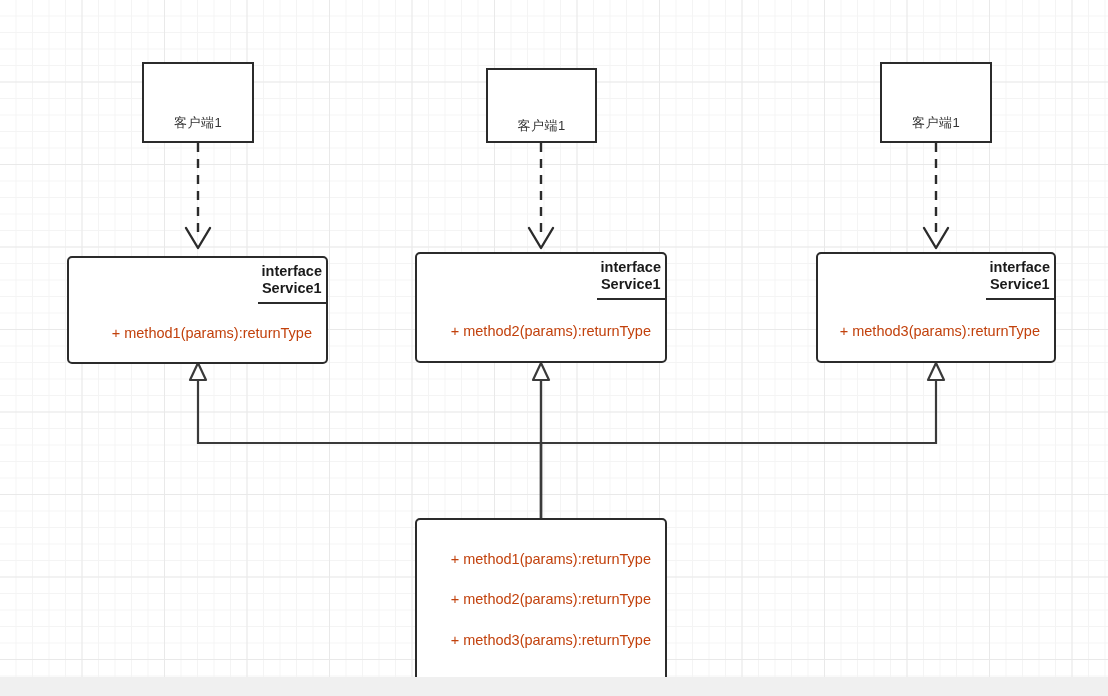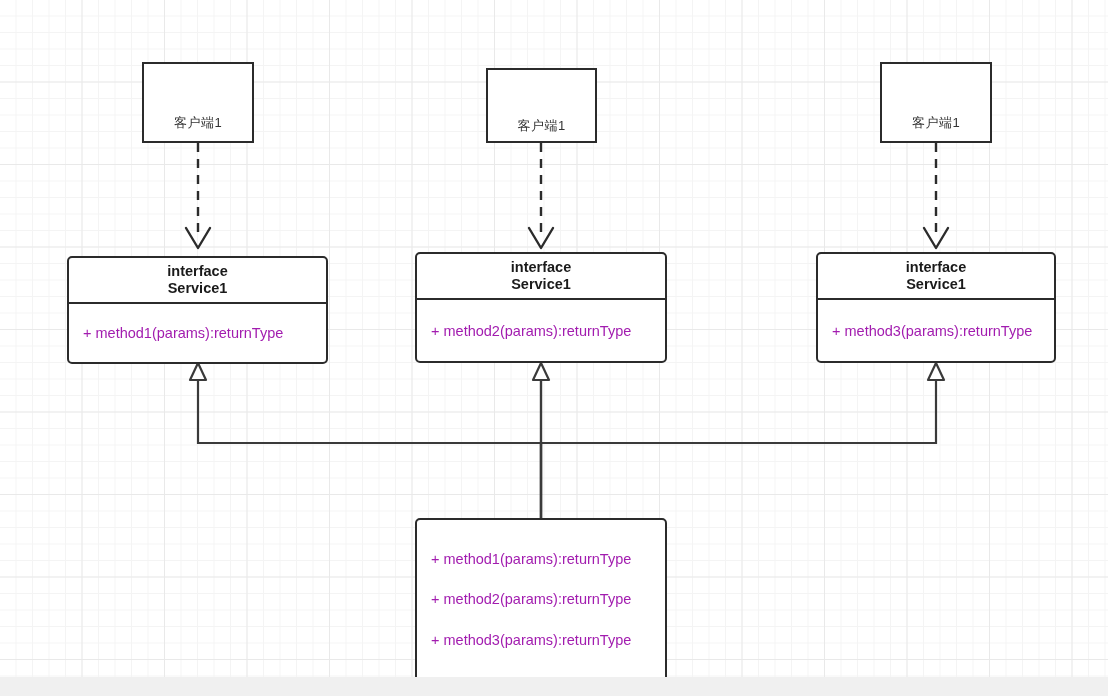--- a/index.html
+++ b/index.html
@@ -44,20 +44,21 @@
     height: 19px;
     background: #f0f0f0;
   }
 
   
   .node {
     position: absolute;
     box-sizing: border-box;
     background: #ffffff;
     border: 2px solid #2b2b2b;
+    align-items: flex-end;
   }
 
   .client-box {
     display: flex;
     align-items: center;
     justify-content: center;
   }
   .client-label {
     font-size: 13px;
     color: #333333;
@@ -85,21 +86,21 @@
   .class-header .cname  { display: block; }
   .class-body {
     flex: 1 1 auto;
     display: flex;
     flex-direction: column;
     justify-content: center;
     padding: 4px 14px;
   }
   .member {
     font-size: 14.5px;
-    color: #a21caf;
+    color: #c2410c;
     line-height: 1.25;
     white-space: nowrap;
   }
   .class-body.multi { justify-content: space-evenly; padding-top: 8px; padding-bottom: 10px; }
 
   
   #edges {
     position: absolute;
     left: 0; top: 0;
     width: 1108px;

